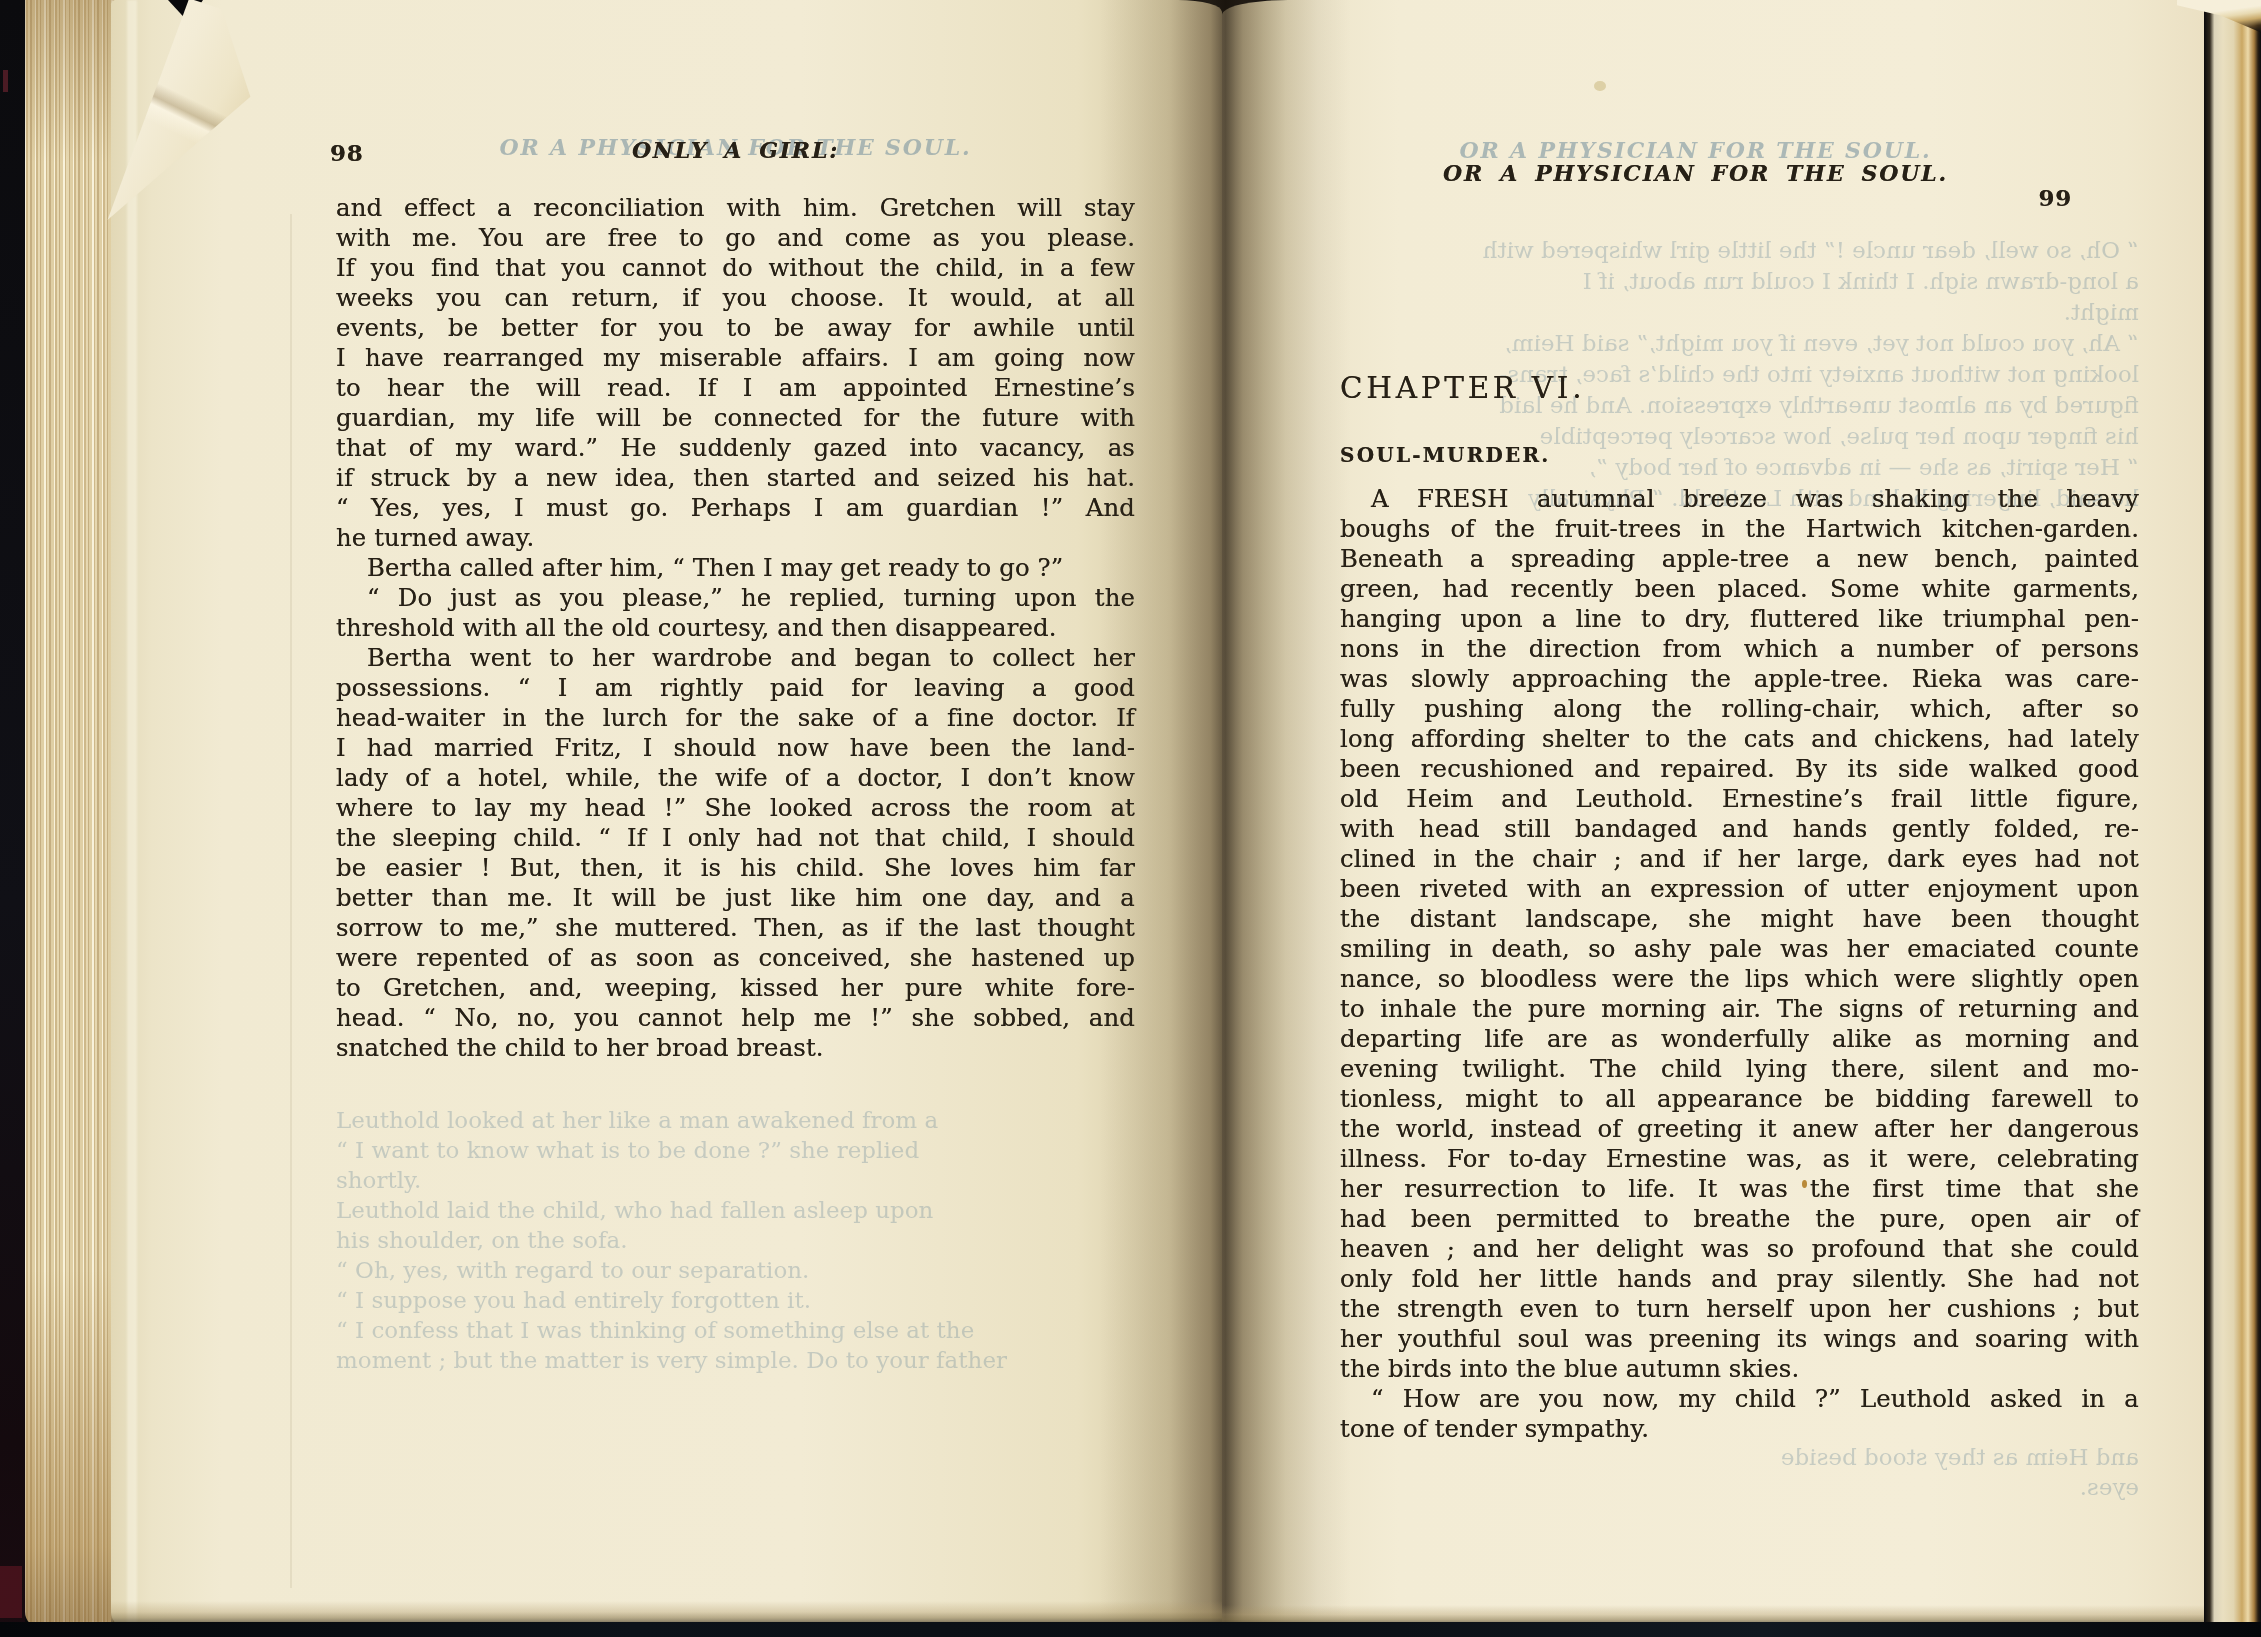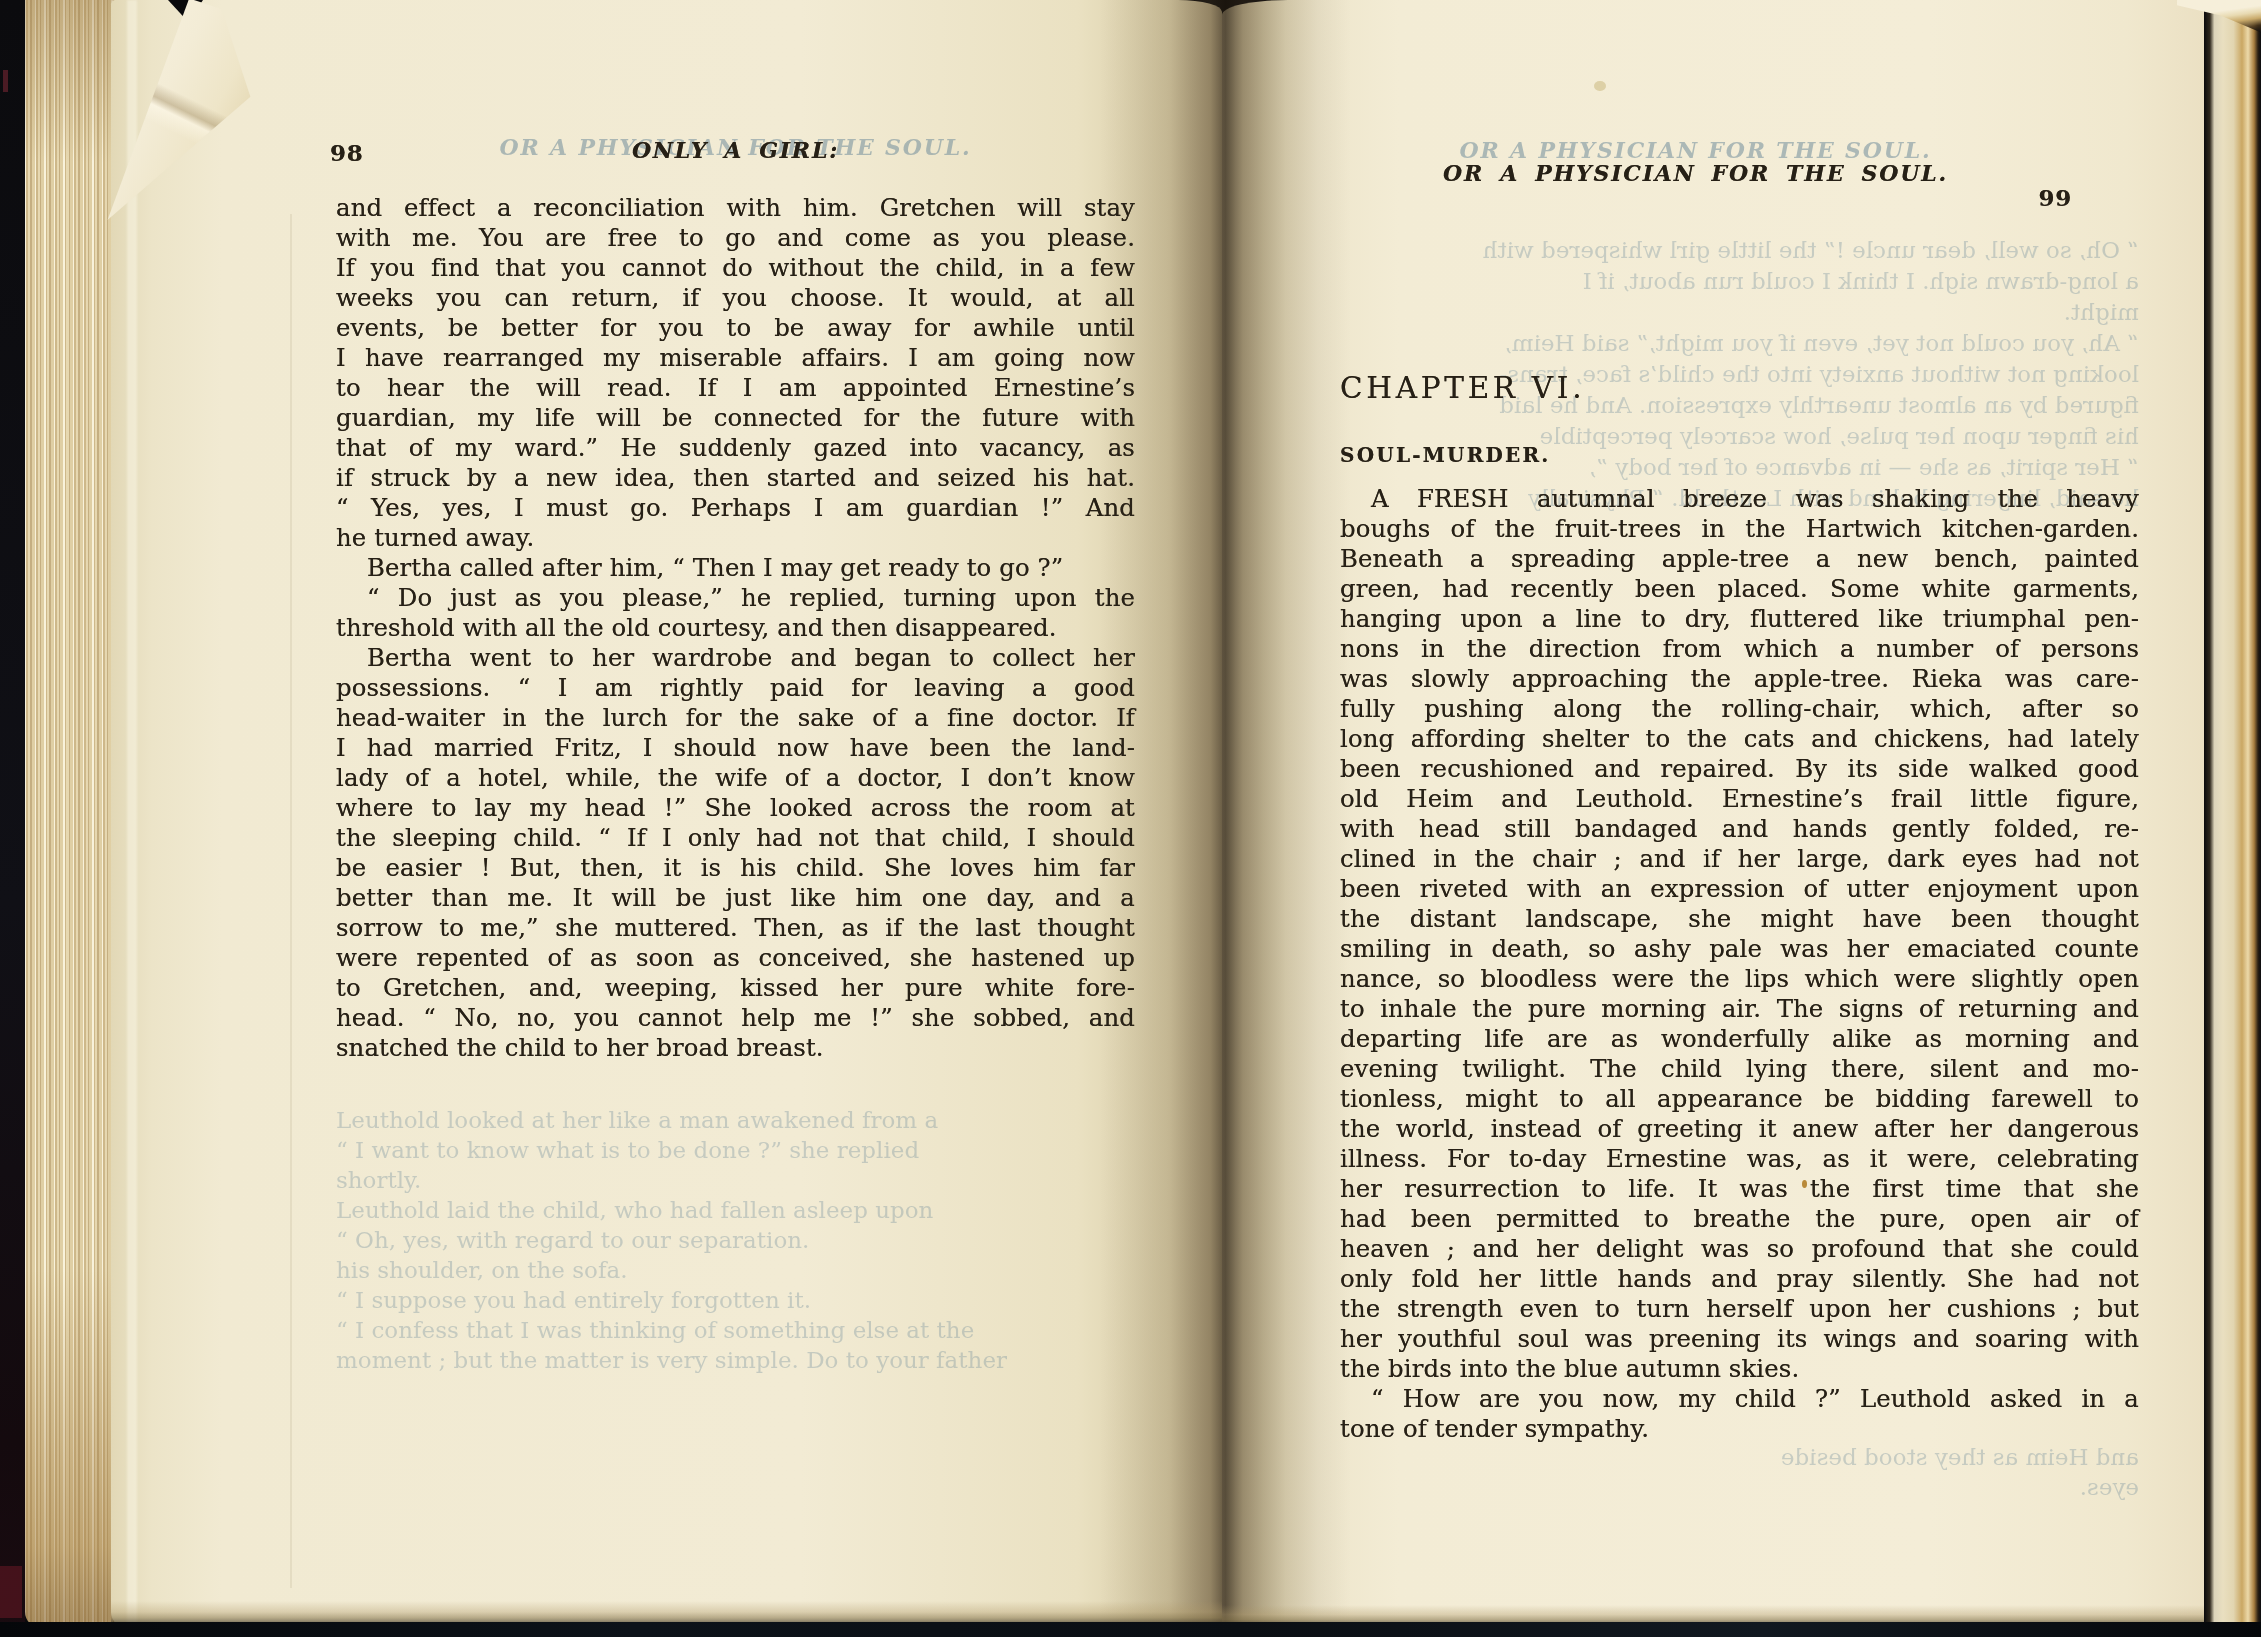--- a/index.html
+++ b/index.html
@@ -134,22 +134,22 @@
         <div class="line">to Gretchen, and, weeping, kissed her pure white fore-</div>
         <div class="line">head.  “ No, no, you cannot help me !” she sobbed, and</div>
         <div class="line endp">snatched the child to her broad breast.</div>
       </div>
 
     <div class="ghost-block" id="left-ghosts">
         <div class="ghost-line">Leuthold looked at her like a man awakened from a</div>
         <div class="ghost-line">“ I want to know what is to be done ?” she replied</div>
         <div class="ghost-line">shortly.</div>
         <div class="ghost-line">Leuthold laid the child, who had fallen asleep upon</div>
+        <div class="ghost-line">his shoulder, on the sofa.</div>
         <div class="ghost-line">“ Oh, yes, with regard to our separation.</div>
-        <div class="ghost-line">his shoulder, on the sofa.</div>
         <div class="ghost-line">“ I suppose you had entirely forgotten it.</div>
         <div class="ghost-line">“ I confess that I was thinking of something else at the</div>
         <div class="ghost-line">moment ; but the matter is very simple.  Do to your father</div>
       </div>
   </div>
 
   <div class="fold-notch"></div>
   <div class="fold-corner"></div>
 
   <div class="page right-page">

